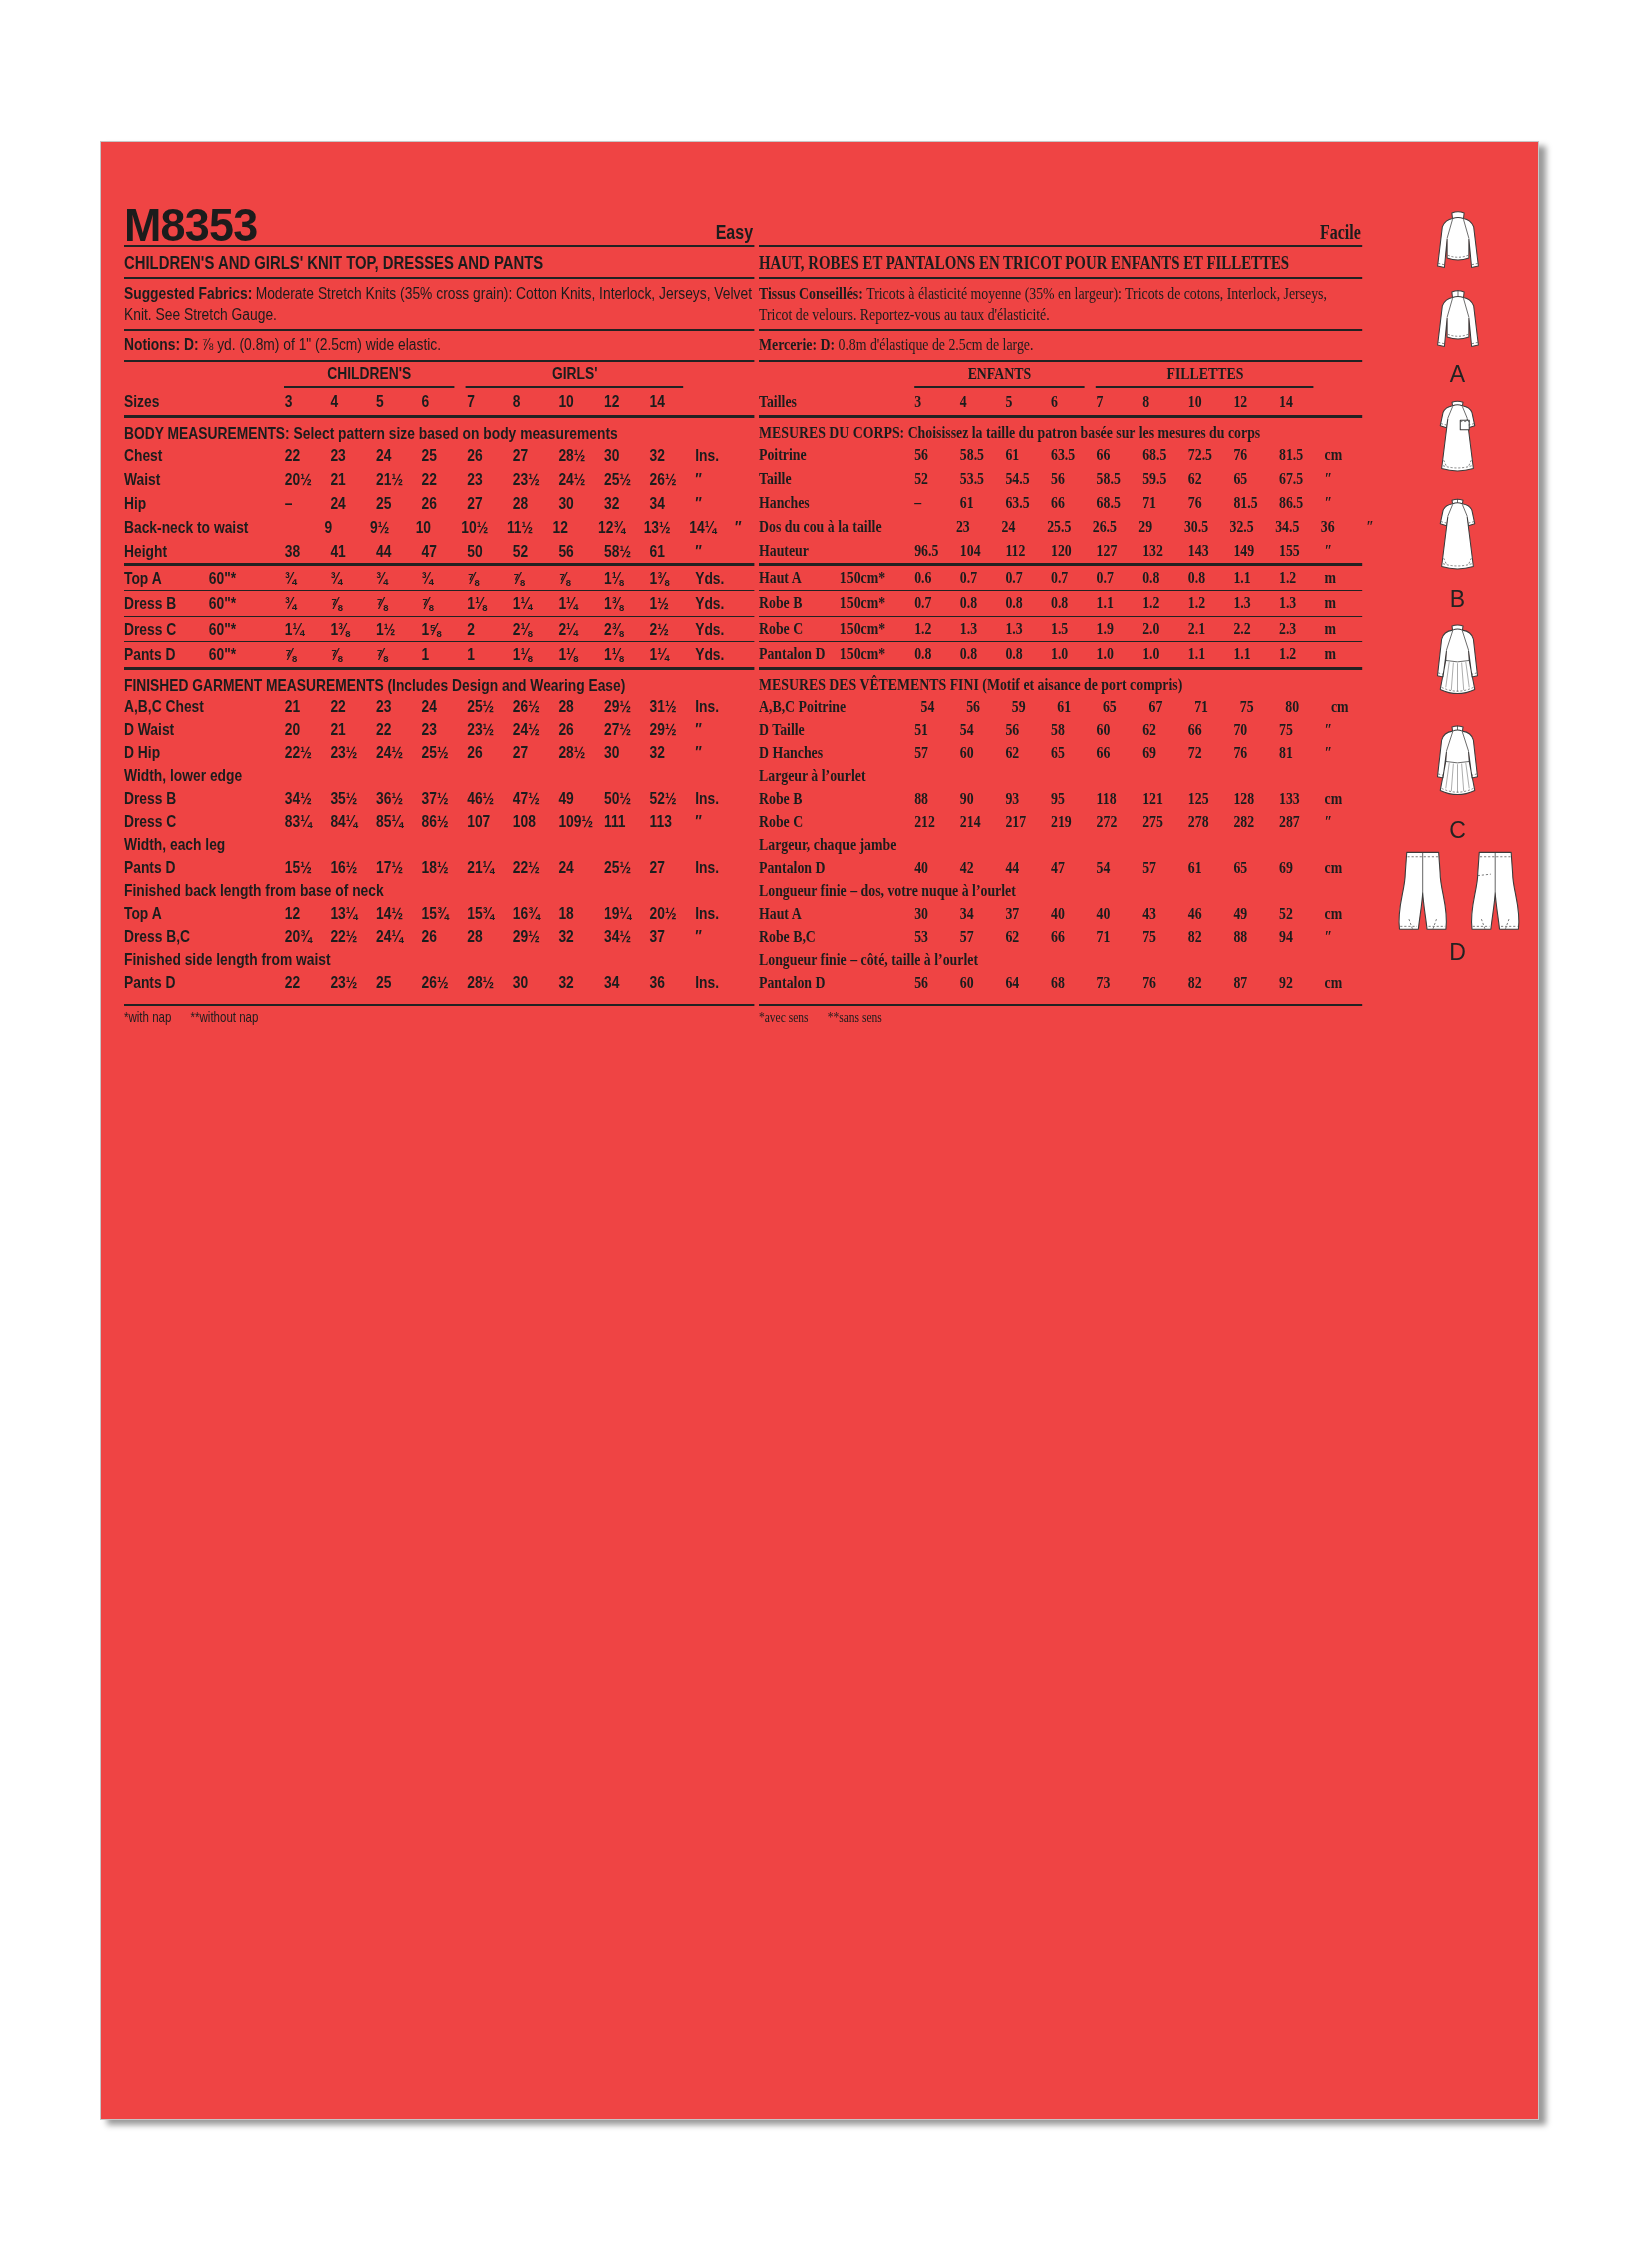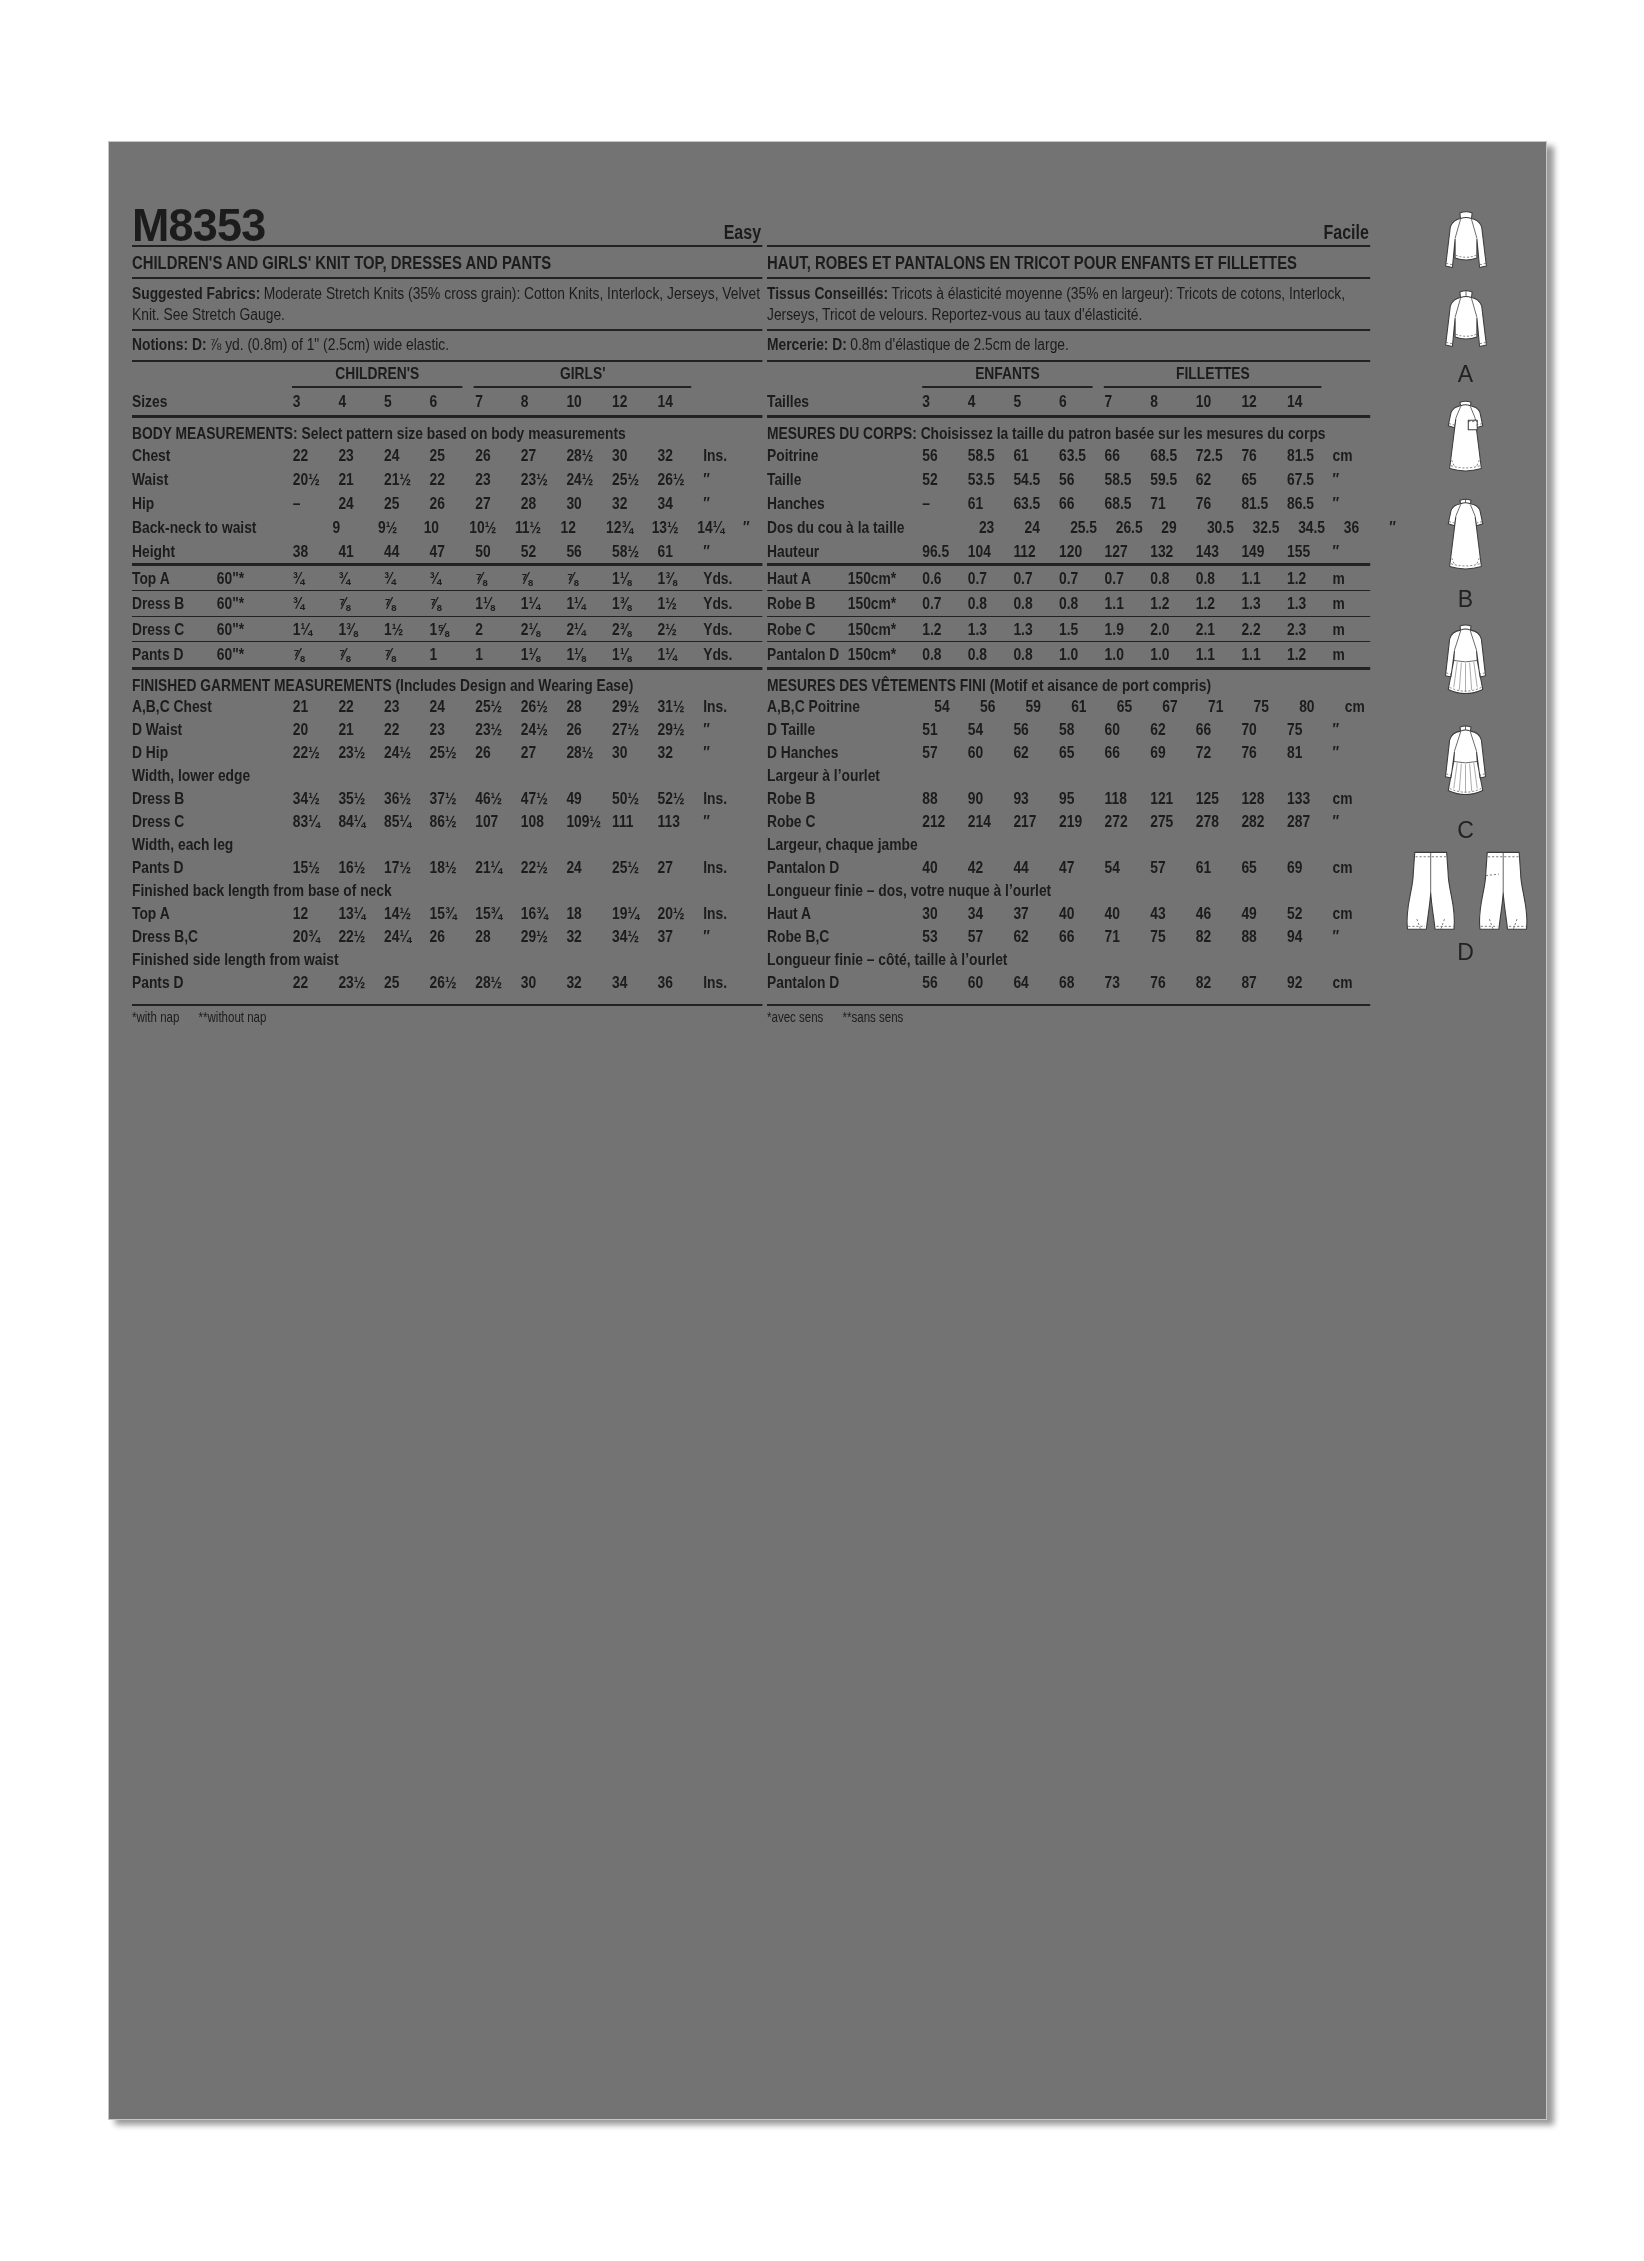--- a/index.html
+++ b/index.html
@@ -2,27 +2,27 @@
 <html style="font-size:13.5px"><head>
 <meta charset="utf-8">
 <style>
   html,body{margin:0;padding:0;}
   body{
     width:1644px;height:2261px;background:#ffffff;
     font-family:"Liberation Sans","DejaVu Sans",sans-serif;
     color:#1c1c1c;position:relative;overflow:hidden;
   }
   .sheet{
-    position:absolute;left:108px;top:141px;width:1437px;height:1977px;
-    background:#737373;border:0.8px solid #c6c6c6;
+    position:absolute;left:100px;top:141px;width:1437px;height:1977px;
+    background:#ef4444;border:0.8px solid #c6c6c6;
     box-shadow:6.8px 5px 6px rgba(0,0,0,.40);
   }
   .col{position:absolute;top:63px;}
   .col-en{left:23px;width:630px;}
-  .col-fr{left:658px;width:603px;}
+  .col-fr{left:658px;width:603px;font-family:Liberation Serif, serif;}
   .inner{transform:scaleX(0.8);transform-origin:0 0;}
   .inner-en{width:788px;}
   .inner-fr{width:754px;}
 
   .masthead{height:40px;position:relative;border-bottom:2.5px solid #222;}
   .brand{
     position:absolute;left:0;bottom:-3.4px;font-size:46px;font-weight:bold;
     line-height:1;transform:scaleX(1.22);transform-origin:0 100%;letter-spacing:-0.8px;
   }
   .difficulty{position:absolute;right:1.7px;bottom:0.8px;font-size:20px;font-weight:bold;}

